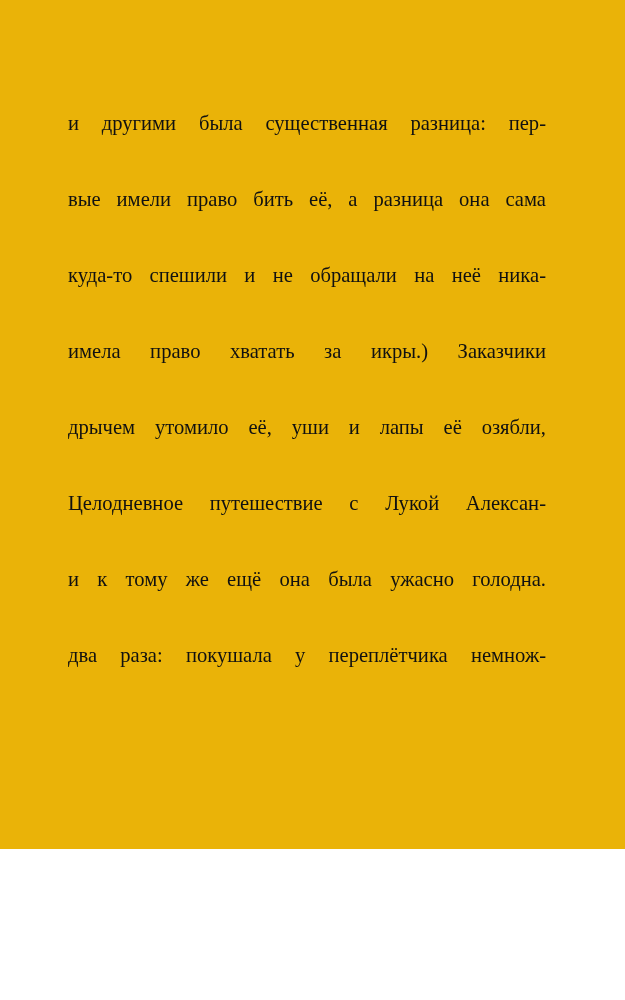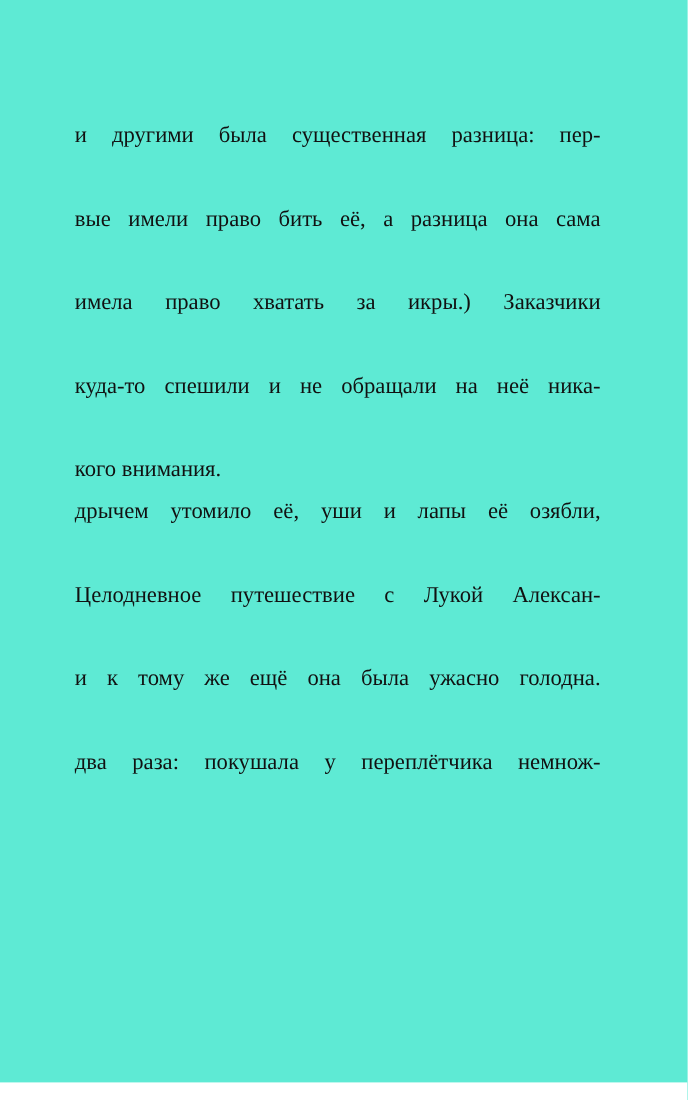--- a/index.html
+++ b/index.html
@@ -12,22 +12,22 @@
     height: 1000px;
     background: #ffffff;
     font-family: "Liberation Serif", "DejaVu Serif", serif;
     color: #111111;
     overflow: hidden;
   }
 
   .page {
     position: relative;
     width: 625px;
-    height: 984px;
-    background: #5eead4;
+    height: 849px;
+    background: #eab308;
     box-sizing: border-box;
     padding-left: 36px;
   }
 
   .text-block {
     position: absolute;
     left: 68px;
     top: 104px;
     width: 478px;
   }
@@ -63,23 +63,22 @@
 </style>
 </head>
 <body>
 
 <div class="page">
   <div class="text-block">
 
     <div class="lines">
       <span class="line">и другими была существенная разница: пер-</span>
       <span class="line">вые имели право бить её, а разница она сама</span>
+      <span class="line">куда-то спешили и не обращали на неё ника-</span>
       <span class="line">имела право хватать за икры.) Заказчики</span>
-      <span class="line">куда-то спешили и не обращали на неё ника-</span>
-      <span class="line flush">кого внимания.</span>
     </div>
 
     <div class="lines">
       <span class="line">дрычем утомило её, уши и лапы её озябли,</span>
       <span class="line">Целодневное путешествие с Лукой Алексан-</span>
       <span class="line">и к тому же ещё она была ужасно голодна.</span>
       <span class="line">два раза: покушала у переплётчика немнож-</span>
 
     </div>
 

